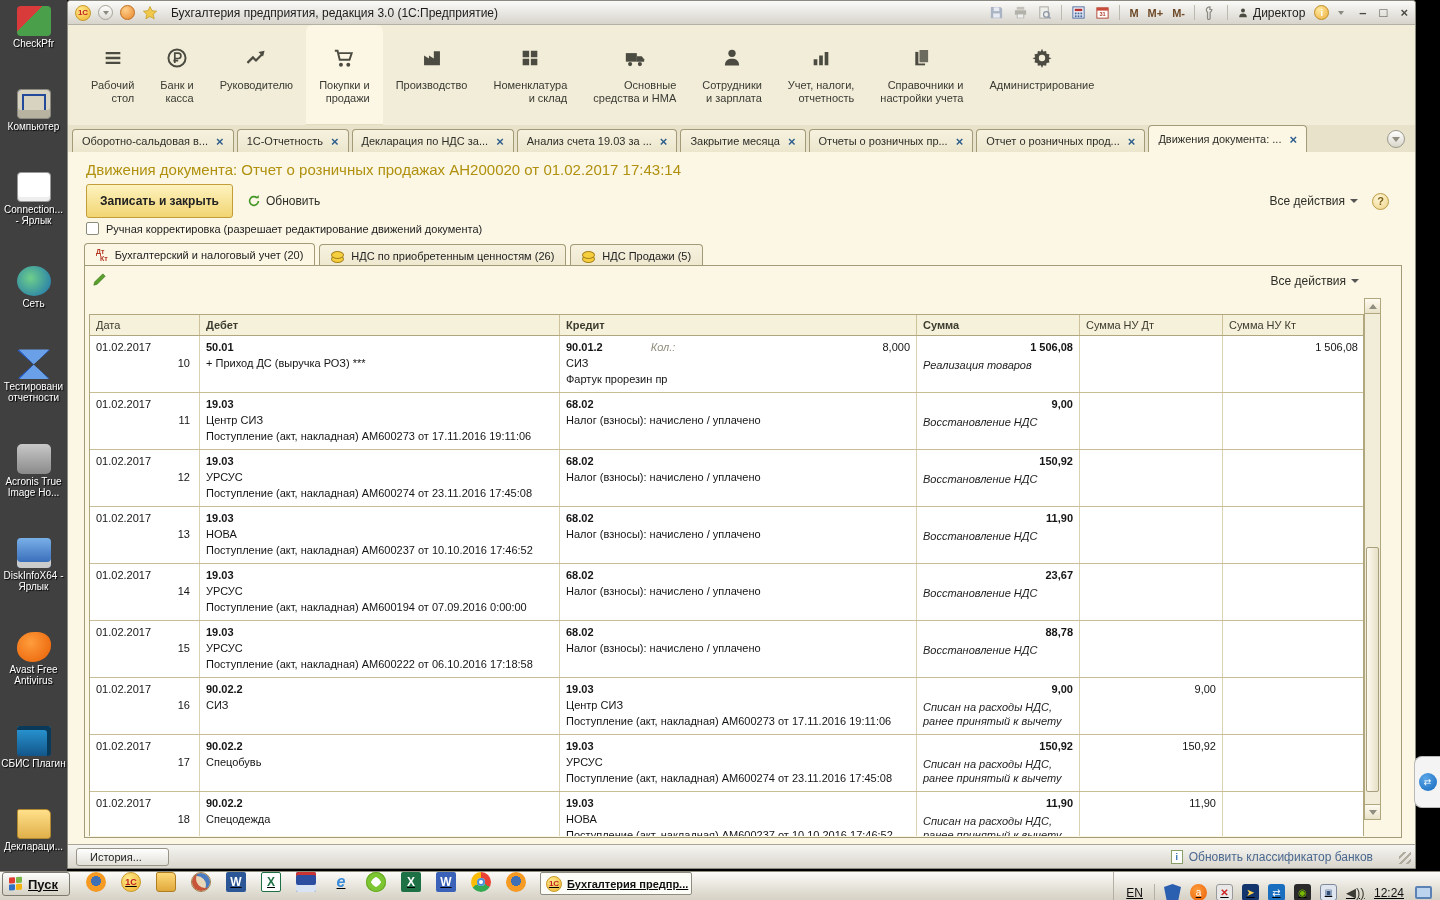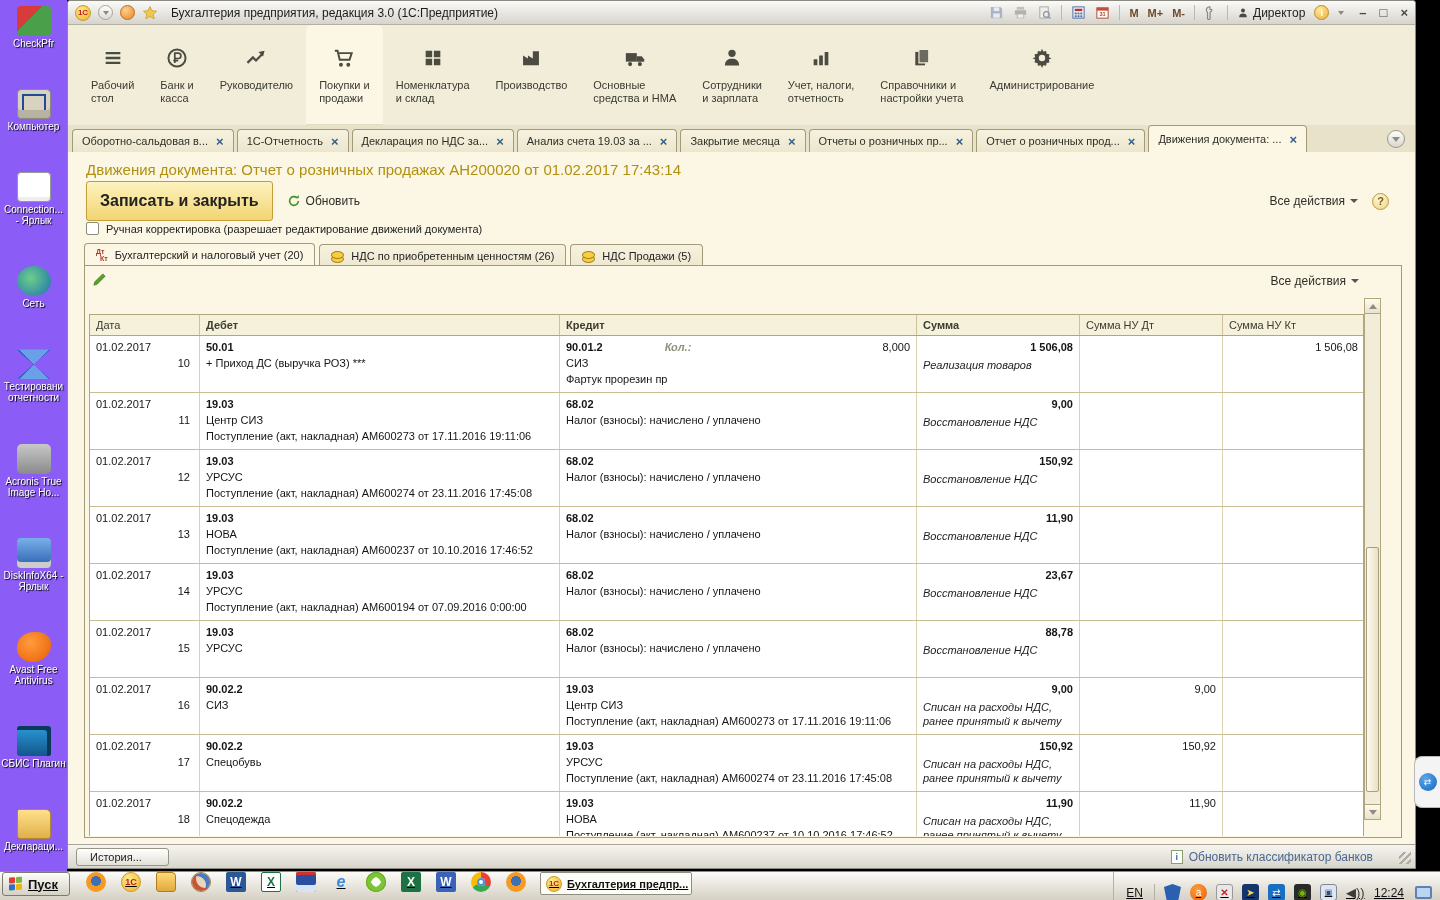--- a/index.html
+++ b/index.html
@@ -1,21 +1,21 @@
 <!DOCTYPE html>
 <html><head>
 <meta charset="utf-8">
 <style>
   * { margin:0; padding:0; box-sizing:border-box; }
   html,body { width:1440px; height:900px; overflow:hidden; background:#000;
     font-family:"Liberation Sans", sans-serif; }
   .screen { position:relative; width:1440px; height:900px; background:#000; overflow:hidden; }
 
   
-  .desktop { position:absolute; left:0; top:0; width:67px; height:871px; background:#8b5cf6; }
+  .desktop { position:absolute; left:0; top:0; width:67px; height:871px; background:#404040; }
   .desk-icons { display:flex; flex-direction:column; justify-content:space-between; height:852px; padding:6px 0 0 0; }
   .desk-icon { width:67px; text-align:center; cursor:default; }
   .desk-icon .dico { width:34px; height:30px; margin:0 auto 2px; border-radius:4px; position:relative; }
   .desk-icon .lbl { color:#fff; font-size:10px; line-height:11px; white-space:pre-line; text-shadow:1px 1px 1px #000; }
   .right-strip { position:absolute; left:1416px; top:0; width:24px; height:871px; background:#000; }
   .tv-flyout { position:absolute; right:0; top:756px; width:26px; height:52px; background:#f4f4f4; border:1px solid #b9b9b9; border-right:none; border-radius:8px 0 0 8px; display:grid; place-items:center; z-index:5; }
   .tv-ball { width:18px; height:18px; border-radius:50%; background:radial-gradient(circle at 35% 30%, #5aa6e8, #1468bd); color:#fff; font-size:9px; display:grid; place-items:center; }
 
   
   .window { position:absolute; left:67px; top:0; width:1349px; height:869px; background:#f2edd8; border:1px solid #8a8a80; border-radius:3px 3px 0 0; }
@@ -29,38 +29,38 @@
   .tb-right { display:flex; align-items:center; gap:9px; }
   .tb-sep { width:1px; height:15px; background:#bcb9ae; }
   .mem-btn { font-size:11px; font-weight:bold; color:#6e4a28; }
   .tb-user { display:flex; align-items:center; gap:4px; font-size:12px; color:#222; }
   .info-circ { width:15px; height:15px; border-radius:50%; background:radial-gradient(circle at 35% 30%, #ffe9a0, #eeaf3c); border:1px solid #bf8d26; color:#fff; font-size:9px; font-weight:bold; display:grid; place-items:center; }
   .winctl { display:flex; gap:13px; margin-left:6px; font-size:13px; color:#4a4a44; font-weight:bold; }
   .winctl span { line-height:15px; }
 
   
   .sections { height:100px; display:flex; padding-left:10px; background:#f2edd8; }
-  .section { padding:16px 13px 0 13px; text-align:left; font-size:11px; line-height:13px; color:#3a3a33; white-space:pre-line; }
+  .section { padding:16px 13px 0 13px; text-align:right; font-size:11px; line-height:13px; color:#3a3a33; white-space:pre-line; }
   .section .s-ico { height:34px; display:flex; align-items:center; justify-content:center; margin-bottom:4px; }
   .section.active { background:#fbf7e4; border-radius:6px 6px 0 0; box-shadow:0 -1px 0 #e3dcbd inset; }
   .s-ico svg { width:22px; height:22px; }
 
   
   .tabstrip { height:27px; background:#e8e2cb; display:flex; align-items:flex-end; padding-left:4px; position:relative; }
   .tab { height:23px; display:flex; align-items:center; gap:8px; padding:0 9px; background:linear-gradient(#f7f2df,#ece6cd); border:1px solid #a39a77; border-bottom:none; border-radius:4px 4px 0 0; margin-right:3px; font-size:11px; color:#2e2e28; white-space:nowrap; }
   .tab .close { color:#2d5e8d; font-weight:bold; font-size:13px; line-height:1; }
   .tab.active { height:27px; background:#fbf7e4; }
   .tabscroll { position:absolute; right:10px; top:5px; width:18px; height:18px; border-radius:50%; background:linear-gradient(#ffffff,#d9d6ca); border:1px solid #9b988c; display:grid; place-items:center; }
   .tabscroll i { width:0; height:0; border-left:4px solid transparent; border-right:4px solid transparent; border-top:5px solid #8f8c80; }
 
   
   .content { position:relative; height:694px; background:#fbf7e4; }
   .doc-title { position:absolute; left:18px; top:9px; font-size:15px; color:#b0900e; }
   .cmdbar { position:absolute; left:18px; top:37px; right:26px; height:24px; display:flex; align-items:center; gap:14px; }
-  .btn-primary { height:40px; padding:16px 13px; background:linear-gradient(#fdf3c0,#f2d572); border:1px solid #c29d38; border-radius:3px; font-weight:bold; font-size:16px; color:#222; display:flex; align-items:center; }
+  .btn-primary { height:34px; padding:16px 13px; background:linear-gradient(#fdf3c0,#f2d572); border:1px solid #c29d38; border-radius:3px; font-weight:bold; font-size:12px; color:#222; display:flex; align-items:center; }
   .link-refresh { display:flex; align-items:center; gap:5px; font-size:12px; color:#2e2e28; }
   .flex-sp { flex:1; }
   .all-actions { display:flex; align-items:center; gap:5px; font-size:12px; color:#2e2e28; }
   .aa-tri { width:0; height:0; border-left:4px solid transparent; border-right:4px solid transparent; border-top:4px solid #555; }
   .help-btn { width:17px; height:17px; border-radius:50%; background:radial-gradient(circle at 40% 30%, #fff6d8, #edd387); border:1px solid #b99b45; color:#7a5f16; font-weight:bold; font-size:11px; display:grid; place-items:center; }
   .chk-row { position:absolute; left:18px; top:70px; display:flex; align-items:center; gap:7px; font-size:11px; color:#222; }
   .checkbox { width:13px; height:13px; background:#fff; border:1px solid #8b8b7b; border-radius:2px; }
 
   .inner-tabs { position:absolute; left:16px; top:91px; display:flex; align-items:flex-end; }
   .itab { height:22px; display:flex; align-items:center; gap:7px; padding:0 11px; border:1px solid #a39a77; border-bottom:none; border-radius:4px 4px 0 0; background:linear-gradient(#f7f2df,#eee8d0); font-size:11px; color:#222; margin-right:4px; white-space:nowrap; }
@@ -80,21 +80,21 @@
   .grid-header { display:grid; grid-template-columns:110px 360px 357px 163px 143px 142px; height:22px; background:#f6f1da; border:1px solid #b1a77e; font-size:11px; color:#3c3c30; }
   .gh { padding:0 6px; border-right:1px solid #cdc29a; display:flex; align-items:center; white-space:nowrap; overflow:hidden; }
   .gh.b { font-weight:bold; }
   .grid-rows { position:absolute; top:22px; left:0; width:1275px; height:500px; overflow:hidden; background:#fff; border-left:1px solid #b1a77e; border-right:1px solid #b1a77e; }
   .trow { display:grid; grid-template-columns:110px 360px 357px 163px 143px 142px; height:57px; border-bottom:1px solid #c9bd96; font-size:11px; color:#151515; background:#fff; }
   .cell { border-right:1px solid #dbd2b2; padding:3px 6px; overflow:hidden; line-height:16px; }
   .c-date .rownum { text-align:right; padding-right:3px; }
   .c-date { display:flex; flex-direction:column; }
   .acc { font-weight:bold; }
   .accline { display:flex; align-items:baseline; }
-  .qtylabel { font-style:italic; color:#8f8f7e; margin-left:62px;font-weight:bold; }
+  .qtylabel { font-style:italic; color:#8f8f7e; margin-left:48px; }
   .qty { margin-left:auto; }
   .c-sum .num { font-weight:bold; text-align:right; }
   .c-sum .comment { font-style:italic; line-height:14px; padding-top:3px; color:#1c1c1c; }
   .c-nu { text-align:right; }
 
   .vscroll { position:absolute; left:1279px; top:32px; width:17px; height:522px; background:#f2edd8; border:1px solid #b1a77e; }
   .sarrow { position:absolute; left:0; width:15px; height:15px; display:grid; place-items:center; background:linear-gradient(#fdfaf0,#e9e2c9); border-bottom:1px solid #b1a77e; }
   .sarrow.down { bottom:0; border-bottom:none; border-top:1px solid #b1a77e; }
   .sarrow i { width:0; height:0; border-left:4px solid transparent; border-right:4px solid transparent; }
   .sarrow.up i { border-bottom:5px solid #8f8c80; }
@@ -295,26 +295,26 @@
               <path d="M2 13l4.5-4.5 2.5 2.5L14 6" fill="none" stroke="#4b4b41" stroke-width="1.8"></path>
               <path d="M16 3l-1.2 4.8L11 4z"></path>
             </svg></div><div class="s-lbl">Руководителю</div></div>
         <div class="section active"><div class="s-ico"><svg viewBox="0 0 18 18" fill="#4b4b41">
               <path d="M1.5 3h2.2l1.8 7.5h8l1.8-5.5H5" fill="none" stroke="#4b4b41" stroke-width="1.6"></path>
               <circle cx="6.5" cy="14.5" r="1.6"></circle>
               <circle cx="12.5" cy="14.5" r="1.6"></circle>
             </svg></div><div class="s-lbl">Покупки и
 продажи</div></div>
         <div class="section"><div class="s-ico"><svg viewBox="0 0 18 18" fill="#4b4b41">
+              <path d="M2.5 15V7l4 2.5V7l4 2.5V3.5h5V15z"></path>
+            </svg></div><div class="s-lbl">Производство</div></div>
+        <div class="section"><div class="s-ico"><svg viewBox="0 0 18 18" fill="#4b4b41">
               <path d="M3 3h5.3v5.3H3zM9.7 3H15v5.3H9.7zM3 9.7h5.3V15H3zM9.7 9.7H15V15H9.7z"></path>
             </svg></div><div class="s-lbl">Номенклатура
 и склад</div></div>
-        <div class="section"><div class="s-ico"><svg viewBox="0 0 18 18" fill="#4b4b41">
-              <path d="M2.5 15V7l4 2.5V7l4 2.5V3.5h5V15z"></path>
-            </svg></div><div class="s-lbl">Производство</div></div>
         <div class="section"><div class="s-ico"><svg viewBox="0 0 18 18" fill="#4b4b41">
               <path d="M1.5 5h9v7h-9z"></path>
               <path d="M10.5 7.5h4l2 2.5v2h-6z"></path>
               <circle cx="5" cy="14" r="1.7"></circle>
               <circle cx="13" cy="14" r="1.7"></circle>
             </svg></div><div class="s-lbl">Основные
 средства и НМА</div></div>
         <div class="section"><div class="s-ico"><svg viewBox="0 0 18 18" fill="#4b4b41">
               <circle cx="9" cy="5.2" r="3"></circle>
               <path d="M3.2 15.2c0-4.2 2.6-5.6 5.8-5.6s5.8 1.4 5.8 5.6z"></path>
@@ -596,20 +596,21 @@
   </div>
               <div class="trow">
     <div class="cell c-date">
                   <span class="date">01.02.2017</span>
                   <span class="rownum">15</span>
                 </div>
     <div class="cell">
                   <div class="acc">19.03</div>
                   <div class="lines">
                     <div>УРСУС</div>
+                    <div>Поступление (акт, накладная) АМ600222 от 06.10.2016 17:18:58</div>
                   </div>
                 </div>
     <div class="cell">
                   <div class="accline">
                     <span class="acc">68.02</span>
                     <span class="qtylabel"></span>
                     <span class="qty"></span>
                   </div>
                   <div class="lines">
                     <div>Налог (взносы): начислено / уплачено</div>

